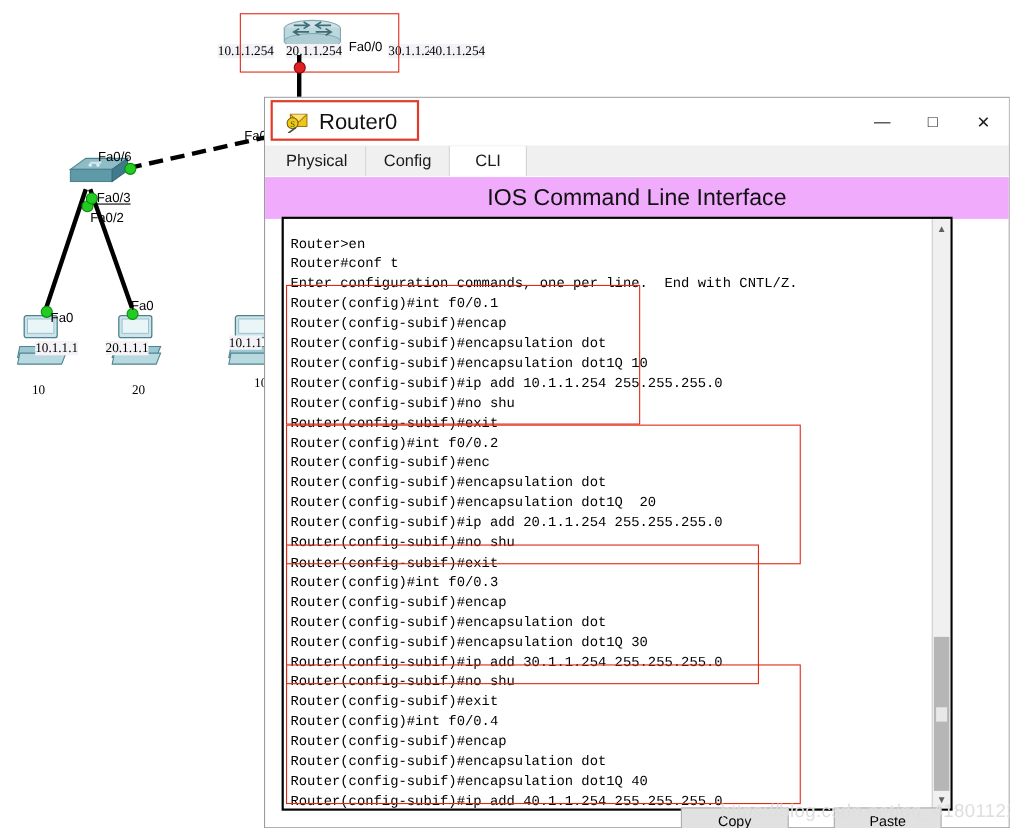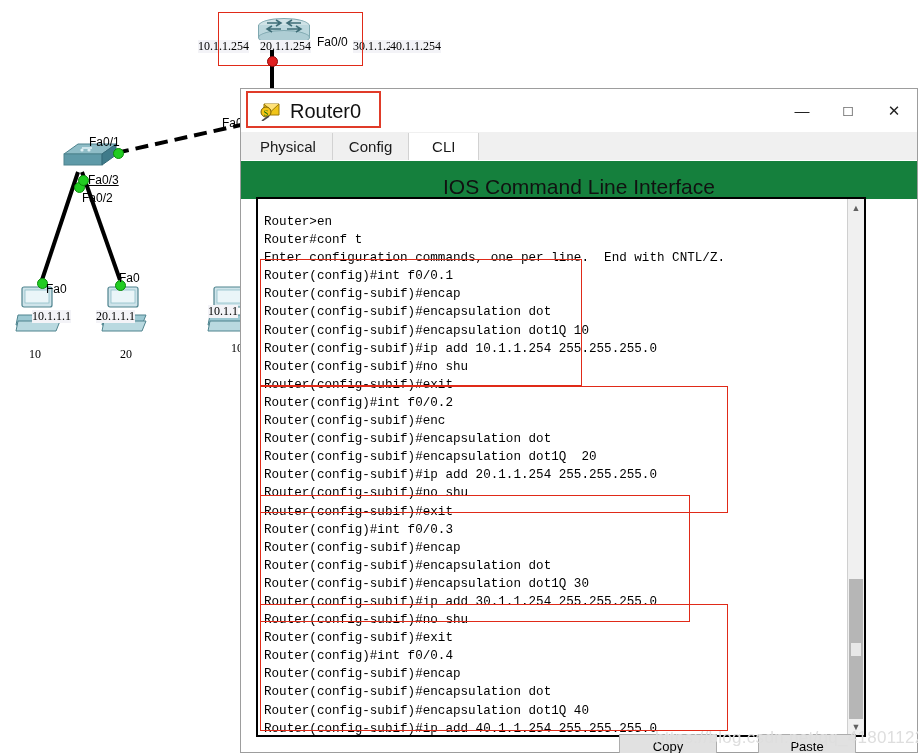--- a/index.html
+++ b/index.html
@@ -65,22 +65,22 @@
      border-bottom:1px solid #ffffff;padding-left:3px;box-sizing:border-box;}
   .tab{
     height:27px;min-width:70px;padding:0 16px;display:flex;align-items:center;
     justify-content:center;font-size:15px;color:#1a1a1a;background:#f0f0f0;
     border-right:1px solid #d2d2d2;box-sizing:border-box;
     font-family:"Liberation Sans", sans-serif;
   }
   .tab.active{background:#ffffff;border-right:1px solid #d2d2d2;}
 
   .cli-header{
-    height:38px;display:flex;align-items:flex-end;justify-content:center;
-    background:#15803d;
+    height:38px;display:flex;align-items:center;justify-content:center;
+    background:#f0abfc;
   }
   .cli-header span{font-size:21px;color:#111;font-family:"Liberation Sans", sans-serif;}
 
   .cli-pane{
     position:absolute;left:15px;top:108px;width:610px;height:540px;
     border:2px solid #000;box-sizing:border-box;background:#fff;overflow:hidden;
   }
   .term{
     position:absolute;left:0;top:0;right:16px;bottom:0;overflow:hidden;
     padding:14px 2px 0 6px;box-sizing:border-box;
@@ -155,21 +155,21 @@
       <circle cx="20" cy="8" r="1.6" fill="#dff0f4"></circle>
       <circle cx="27" cy="8" r="1.6" fill="#dff0f4"></circle>
       <rect x="20" y="5" width="10" height="2" fill="#cfe6ec"></rect>
     </svg>
   </div>
 
   <svg style="position:absolute;left:110px;top:108px;width:170px;height:55px;">
     <line x1="6" y1="45" x2="162" y2="10" stroke="#000" stroke-width="4" stroke-dasharray="13,7"></line>
   </svg>
   <div class="dot" style="left:113px;top:148px;"></div>
-  <div class="port-label" style="left:89px;top:136px;">Fa0/1</div>
+  <div class="port-label" style="left:89px;top:136px;">Fa0/6</div>
   <div class="port-label" style="left:222px;top:117px;">Fa0</div>
 
   <svg style="position:absolute;left:30px;top:168px;width:70px;height:120px;">
     <line x1="48" y1="4" x2="12" y2="112" stroke="#000" stroke-width="4"></line>
   </svg>
   <div class="dot" style="left:74px;top:182px;"></div>
   <div class="port-label" style="left:82px;top:192px;">Fa0/2</div>
 
   <svg style="position:absolute;left:78px;top:168px;width:70px;height:120px;">
     <line x1="4" y1="4" x2="42" y2="112" stroke="#000" stroke-width="4"></line>

